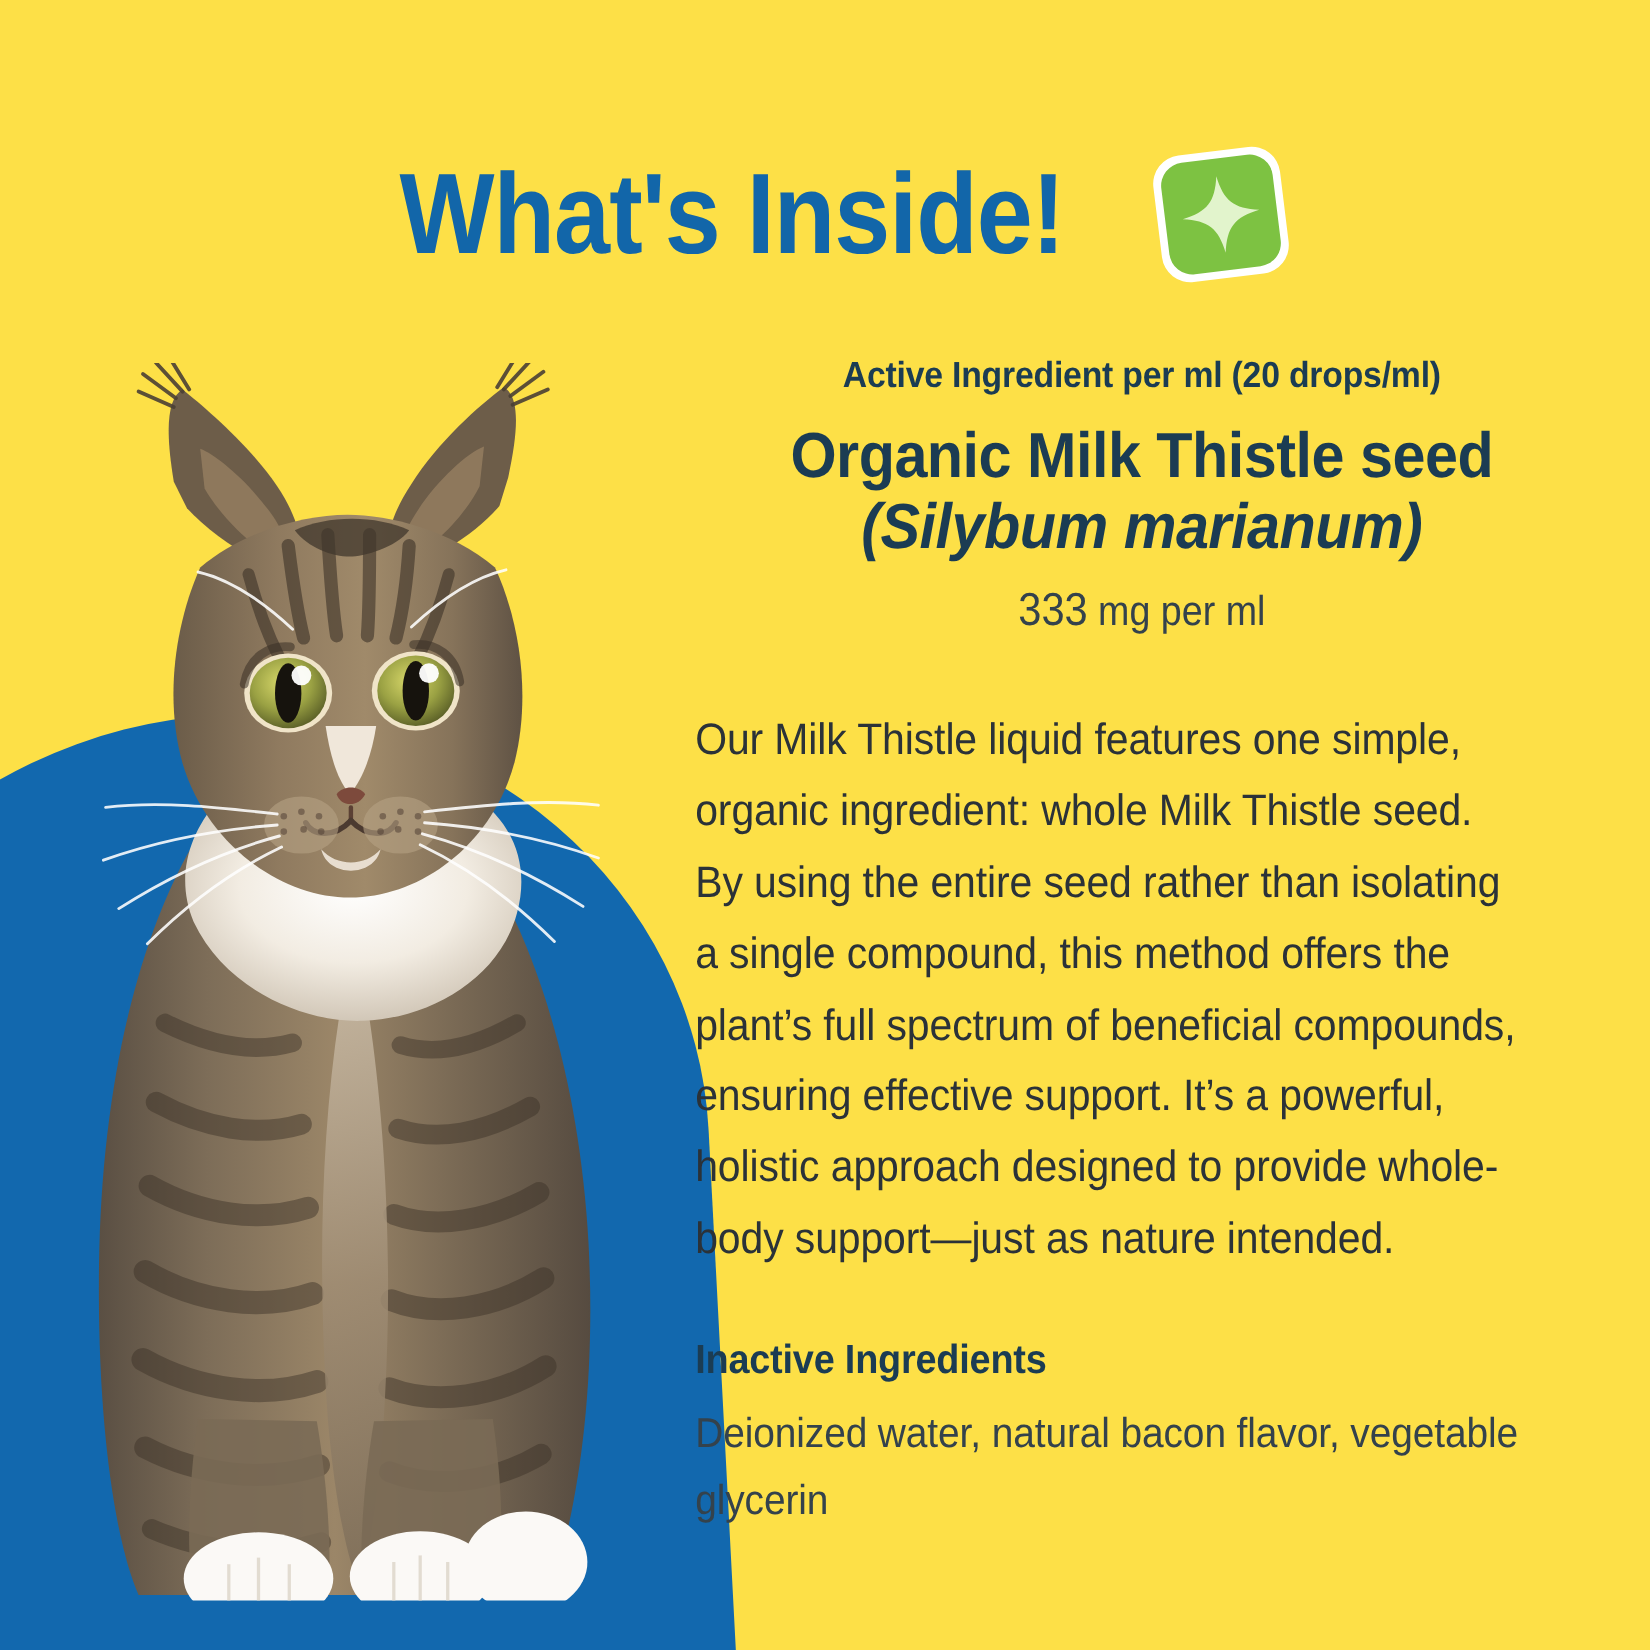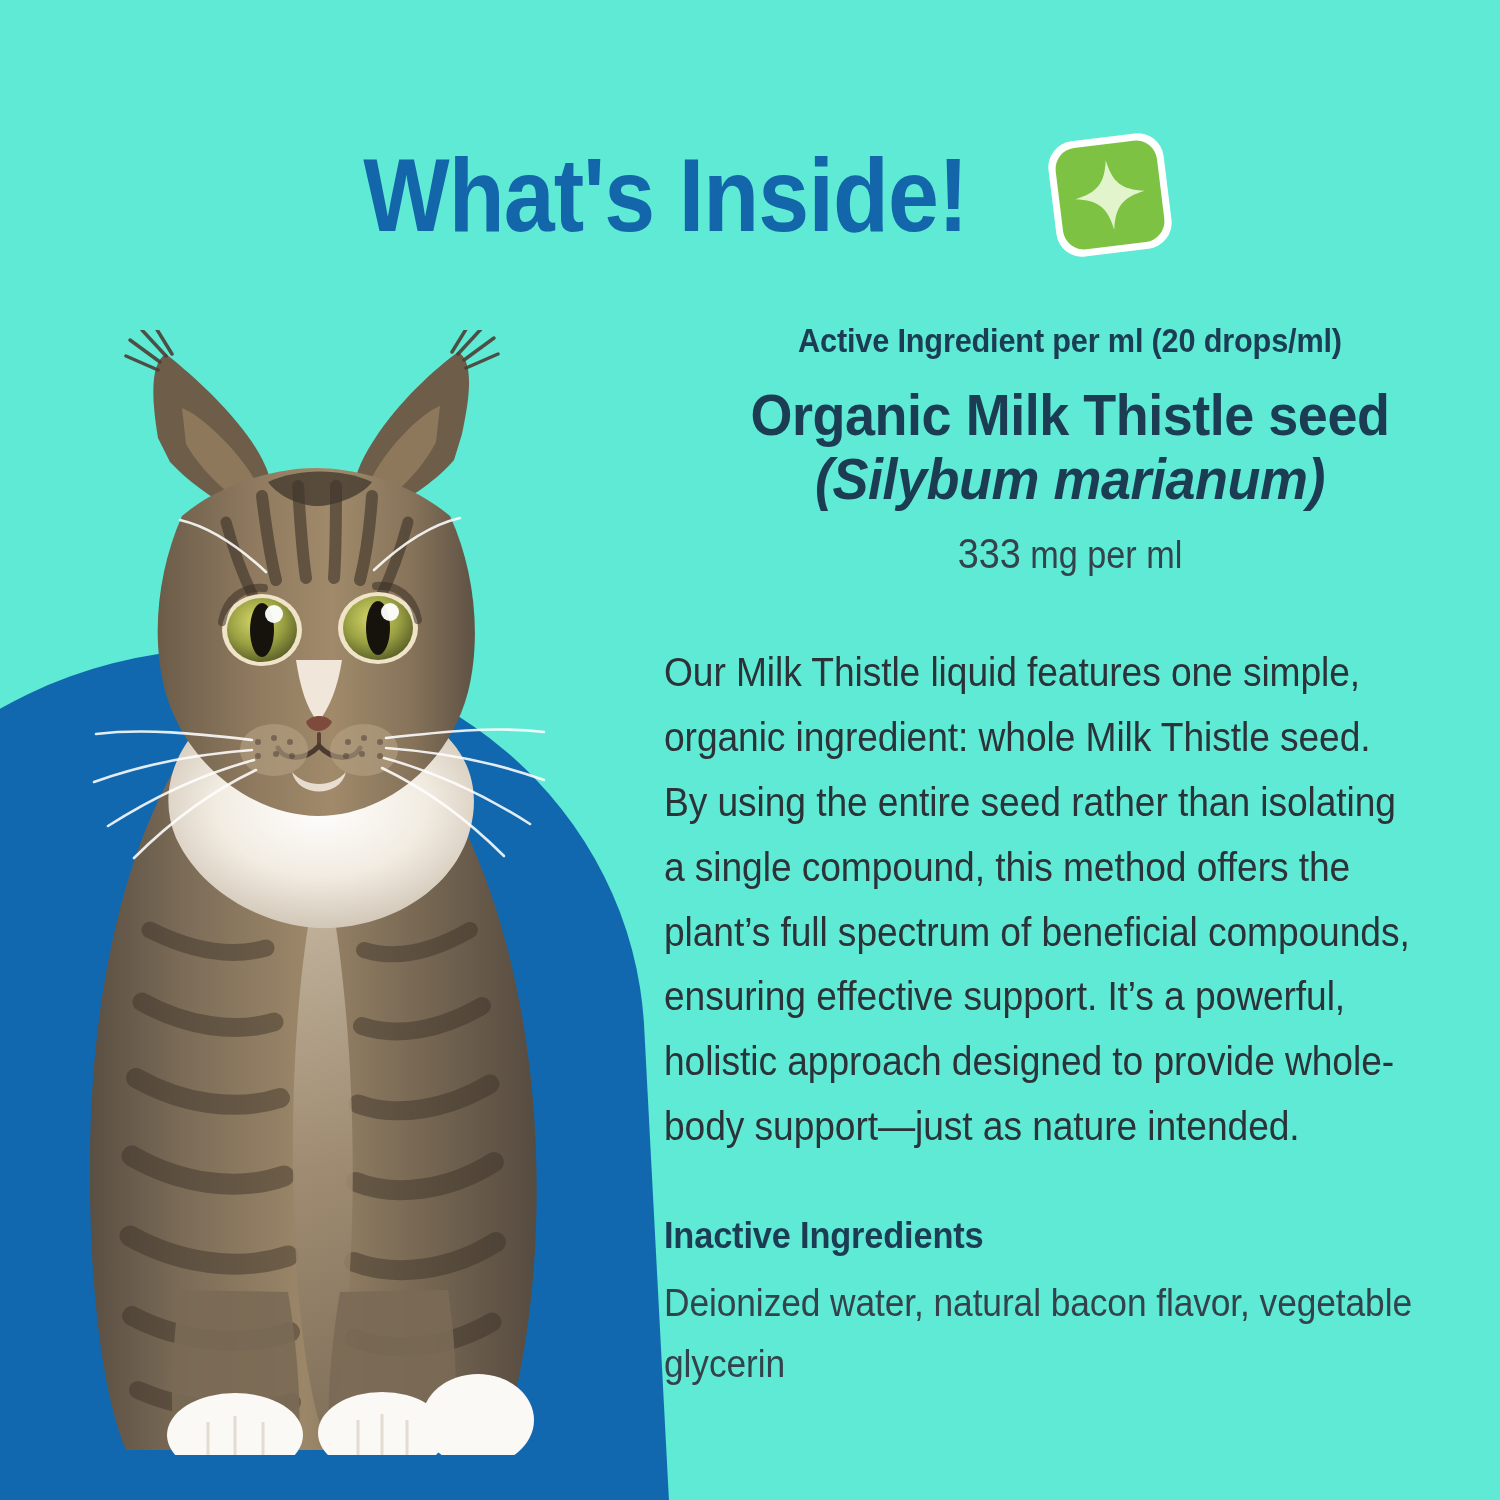--- a/index.html
+++ b/index.html
@@ -4,21 +4,21 @@
 <style>
   html, body {
     margin: 0;
     padding: 0;
     background: #ffffff;
   }
   #canvas {
     position: relative;
     width: 1500px;
     height: 1500px;
-    background: #5eead4;
+    background: #fde047;
     overflow: hidden;
     font-family: "Liberation Sans", "DejaVu Sans", sans-serif;
   }
 
   
   .blob {
     position: absolute;
     left: -230px;
     top: 650px;
     width: 880px;
@@ -64,21 +64,21 @@
     left: 30px;
     top: 330px;
     width: 560px;
     height: 1125px;
   }
   .cat svg { display: block; width: 100%; height: 100%; }
 
   
   .content {
     position: absolute;
-    left: 664px;
+    left: 632px;
     top: 322px;
     width: 812px;
   }
   .active-label {
     font-size: 33px;
     font-weight: 700;
     color: #1b3c53;
     text-align: center;
     letter-spacing: -0.2px;
     transform: scaleX(0.93);

